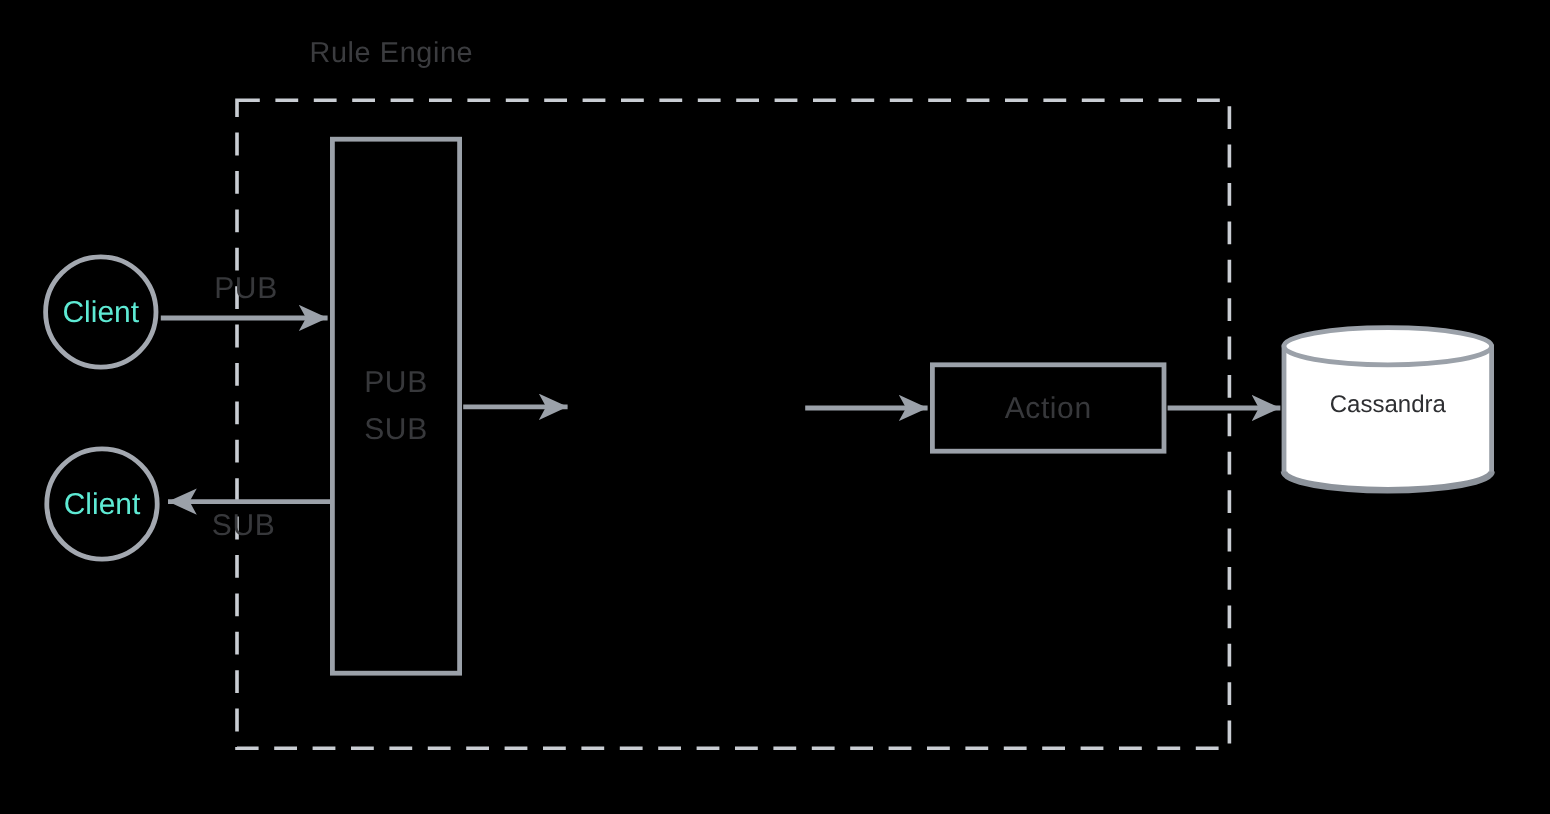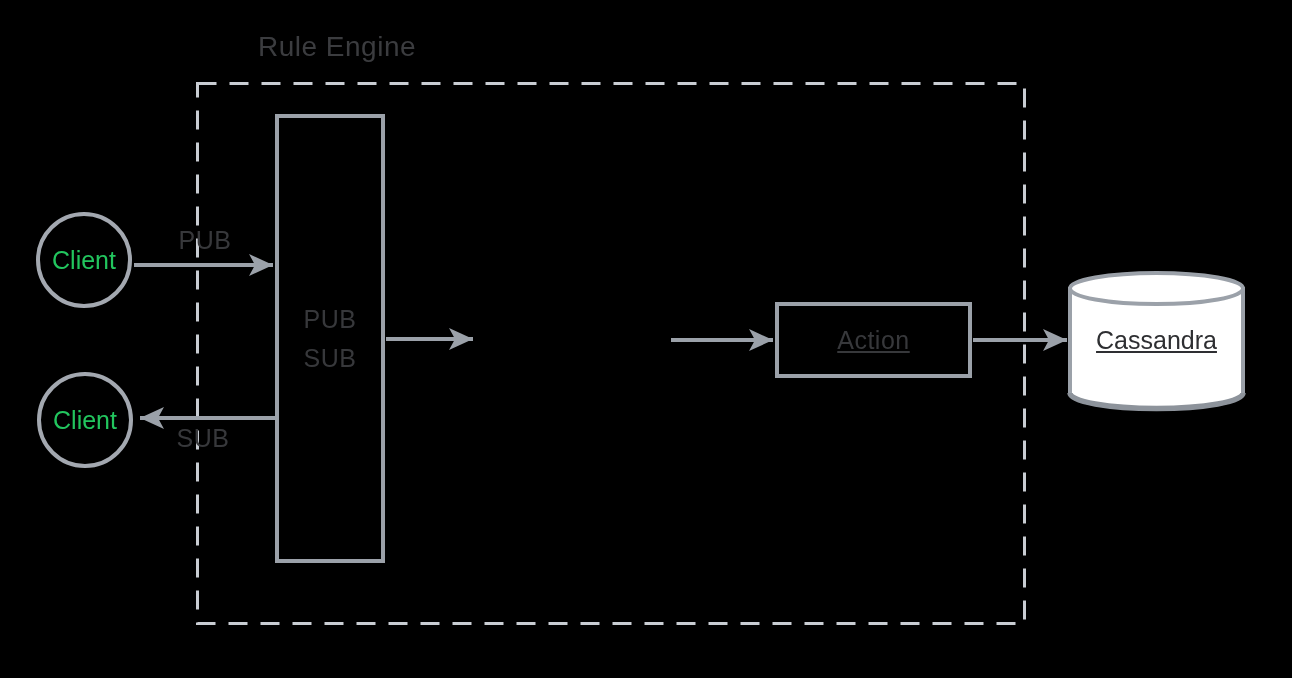--- a/index.html
+++ b/index.html
@@ -31,38 +31,37 @@
     letter-spacing:0.5px;
   }
   .node-circle{
     position:absolute;
     box-sizing:border-box;
     border:4px solid #a3a8b0;
     border-radius:50%;
     display:flex;
     align-items:center;
     justify-content:center;
-    color:#22c55e;
+    color:#5eead4;
     font-size:25px;
   }
   .broker{
     flex-direction:column;
     gap:13px;
     line-height:26px;
   }
   .edge-label{text-align:center;width:90px;}
   .db-label{
     position:absolute;
     left:1070px;top:326px;width:173px;
     text-align:center;
     color:#2e2f32;
-    font-size:25px;
-    text-decoration:underline;
+    font-size:20px;
   }
-  .title{left:258px;top:31px;font-size:28px;color:#3b3c3f;}
+  .title{left:258px;top:31px;font-size:24px;color:#3b3c3f;}
 </style>
 </head>
 <body>
 
 <div class="canvas">
 
   <svg width="1292" height="678" viewBox="0 0 1292 678">
     <defs>
       <marker id="arrowhead" markerUnits="userSpaceOnUse" markerWidth="26" markerHeight="24" refX="24" refY="11" orient="auto">
         <path d="M0,0 L24,11 L0,22 L6,11 Z" fill="#9ba1a9"></path>
@@ -99,19 +98,19 @@
 
   <div class="label edge-label" style="left:160px;top:226px;">PUB</div>
   <div class="label edge-label" style="left:158px;top:424px;">SUB</div>
 
   <div class="node-box broker" style="left:275px;top:114px;width:110px;height:449px;">
     <span>PUB</span>
     <span>SUB</span>
   </div>
 
 
-  <div class="node-box" style="left:775px;top:302px;width:197px;height:76px;text-decoration:underline;">
+  <div class="node-box" style="left:775px;top:302px;width:197px;height:76px;">
     <span>Action</span>
   </div>
 
   <div class="db-label">Cassandra</div>
 
 </div>
 
 </body></html>

